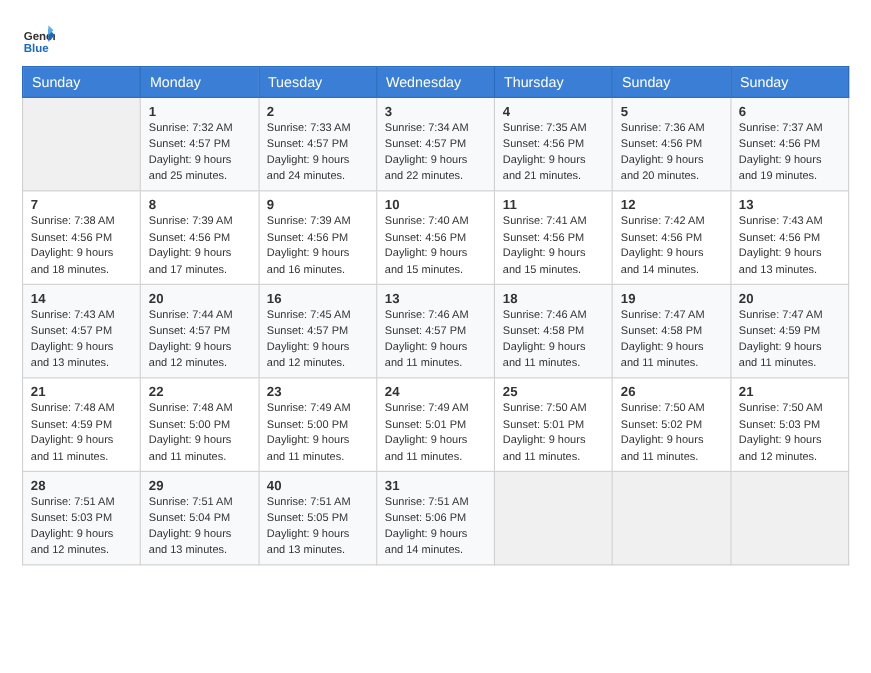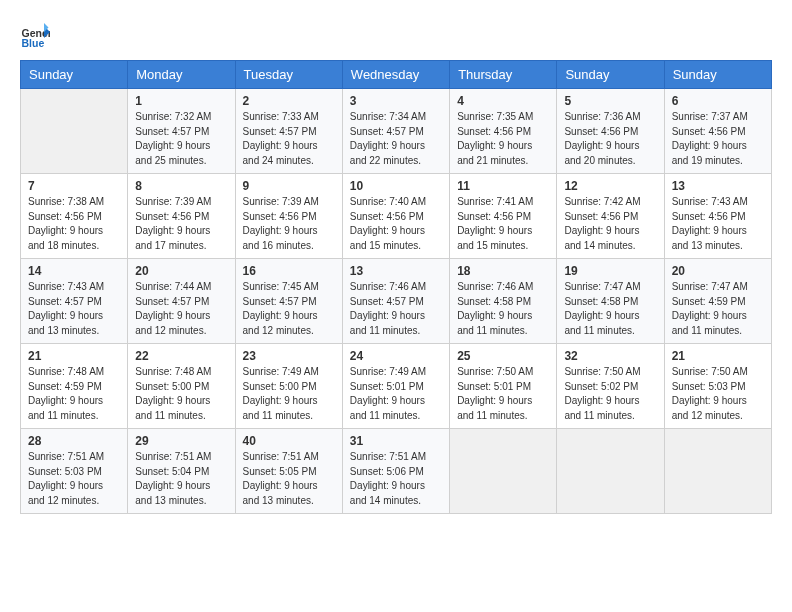--- a/index.html
+++ b/index.html
@@ -229,21 +229,21 @@
         </td>
         <td>
           <span class="day-number">24</span>
           <div class="day-info">Sunrise: 7:49 AM<br>Sunset: 5:01 PM<br>Daylight: 9 hours<br>and 11 minutes.</div>
         </td>
         <td>
           <span class="day-number">25</span>
           <div class="day-info">Sunrise: 7:50 AM<br>Sunset: 5:01 PM<br>Daylight: 9 hours<br>and 11 minutes.</div>
         </td>
         <td>
-          <span class="day-number">32</span>
+          <span class="day-number">26</span>
           <div class="day-info">Sunrise: 7:50 AM<br>Sunset: 5:02 PM<br>Daylight: 9 hours<br>and 11 minutes.</div>
         </td>
         <td>
           <span class="day-number">21</span>
           <div class="day-info">Sunrise: 7:50 AM<br>Sunset: 5:03 PM<br>Daylight: 9 hours<br>and 12 minutes.</div>
         </td>
       </tr>
       <tr>
         <td>
           <span class="day-number">28</span>

